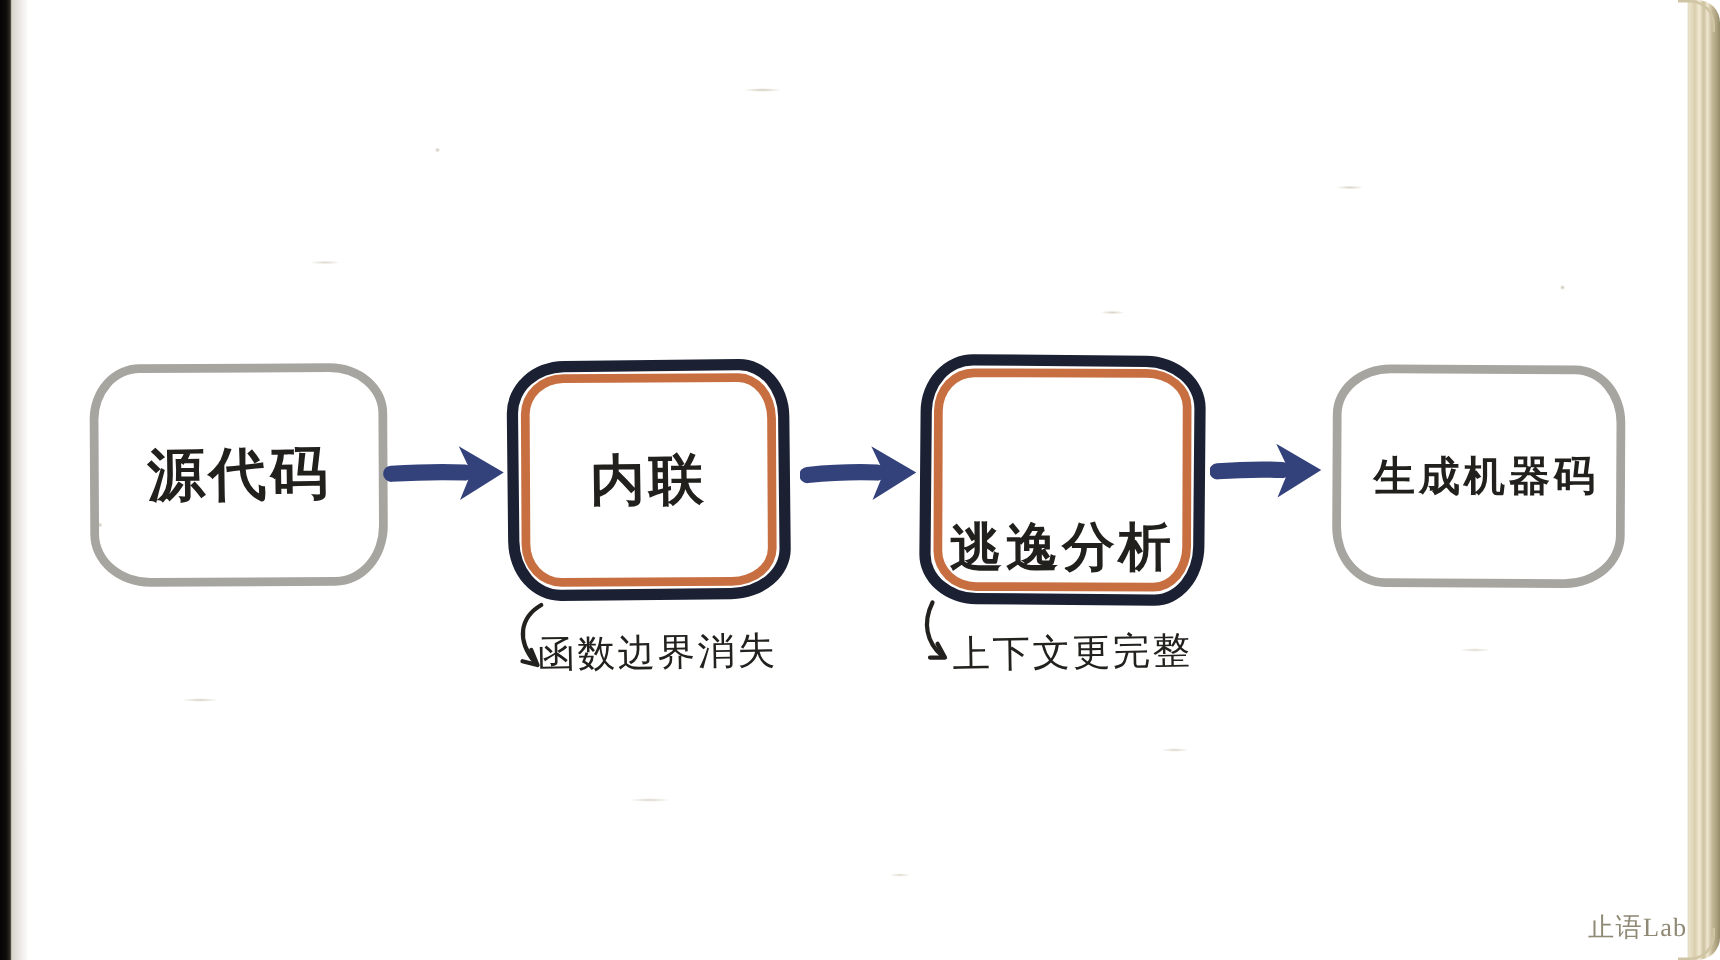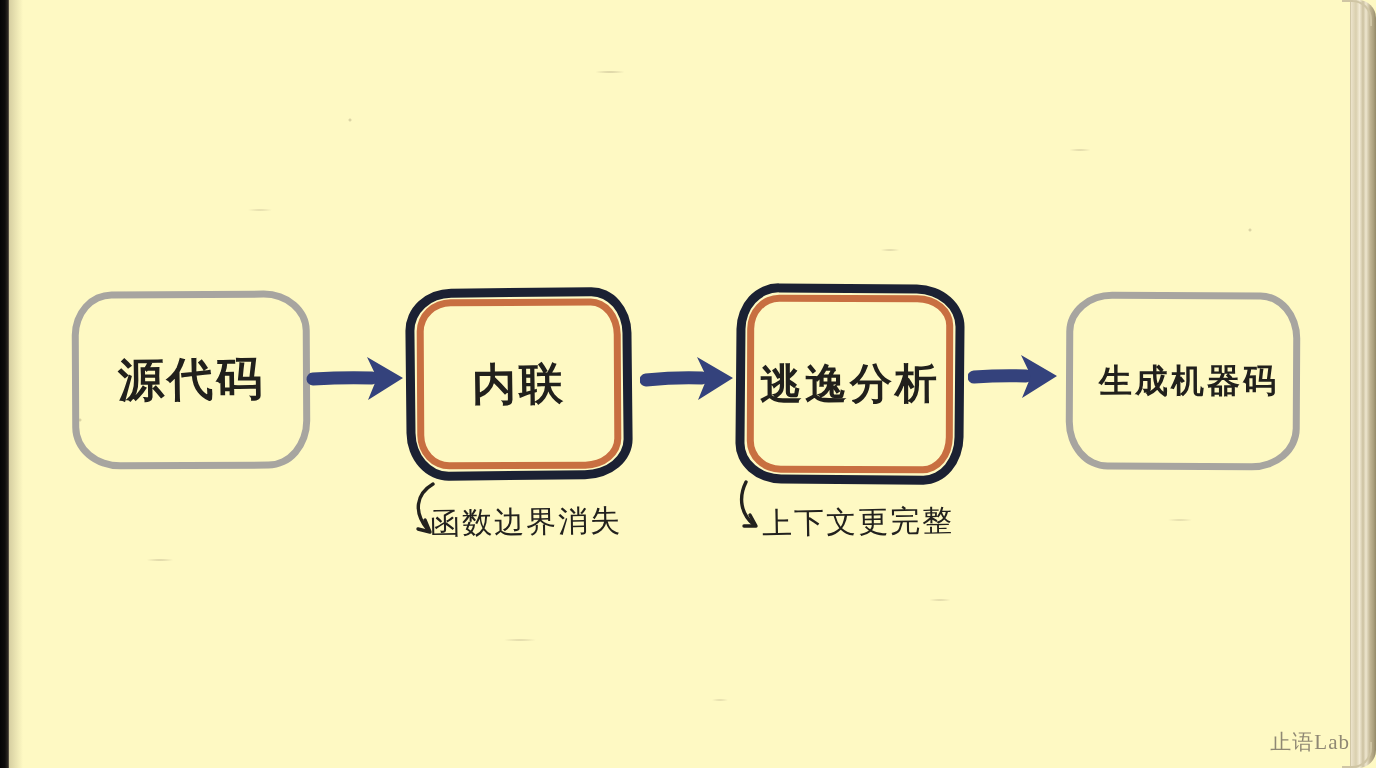--- a/index.html
+++ b/index.html
@@ -3,21 +3,21 @@
 <meta charset="utf-8">
 <style>
   * { margin: 0; padding: 0; box-sizing: border-box; }
   html, body { width: 1376px; height: 768px; overflow: hidden; }
   body { font-family: "DejaVu Sans", sans-serif; background: #8f8465; }
 
   .stage {
     position: relative;
     width: 1376px;
     height: 768px;
-    background: #fef9c3;
+    background: #ffffff;
   }
 
   
   .binding-edge {
     position: absolute; left: 0; top: 0; width: 9px; height: 100%;
     background: linear-gradient(to right, #050505 0%, #0e0d0b 55%, #2a2620 85%, #6b6351 100%);
     z-index: 5;
   }
   .binding-shadow {
     position: absolute; left: 9px; top: 0; width: 14px; height: 100%;
@@ -85,21 +85,21 @@
     padding: 2px;
   }
   .node-highlight-inner {
     width: 100%; height: 100%;
     border: 7px solid #c86f41;
     display: flex; align-items: center; justify-content: center;
   }
   .node-highlight-outer.a { border-radius: 46px 40px 48px 42px / 42px 46px 40px 48px; transform: rotate(-0.6deg); }
   .node-highlight-outer.a .node-highlight-inner { border-radius: 34px 30px 36px 32px / 32px 36px 30px 34px; transform: rotate(0.3deg); }
   .node-highlight-outer.b { border-radius: 42px 48px 40px 46px / 46px 42px 48px 40px; transform: rotate(0.5deg); }
-  .node-highlight-outer.b .node-highlight-inner { border-radius: 32px 36px 30px 34px / 34px 30px 36px 32px; transform: rotate(-0.3deg); }
+  .node-highlight-outer.b .node-highlight-inner { border-radius: 32px 36px 30px 34px / 34px 30px 36px 32px; transform: rotate(-0.3deg); align-items: flex-end; }
 
   .flow-arrow { position: absolute; z-index: 2; }
 
   .annotation { position: absolute; z-index: 2; }
   .annotation-text {
     color: #22211e; font-size: 30px; letter-spacing: 2px;
     white-space: nowrap; transform: rotate(-1deg); font-weight: 500;
   }
 
   .watermark {

